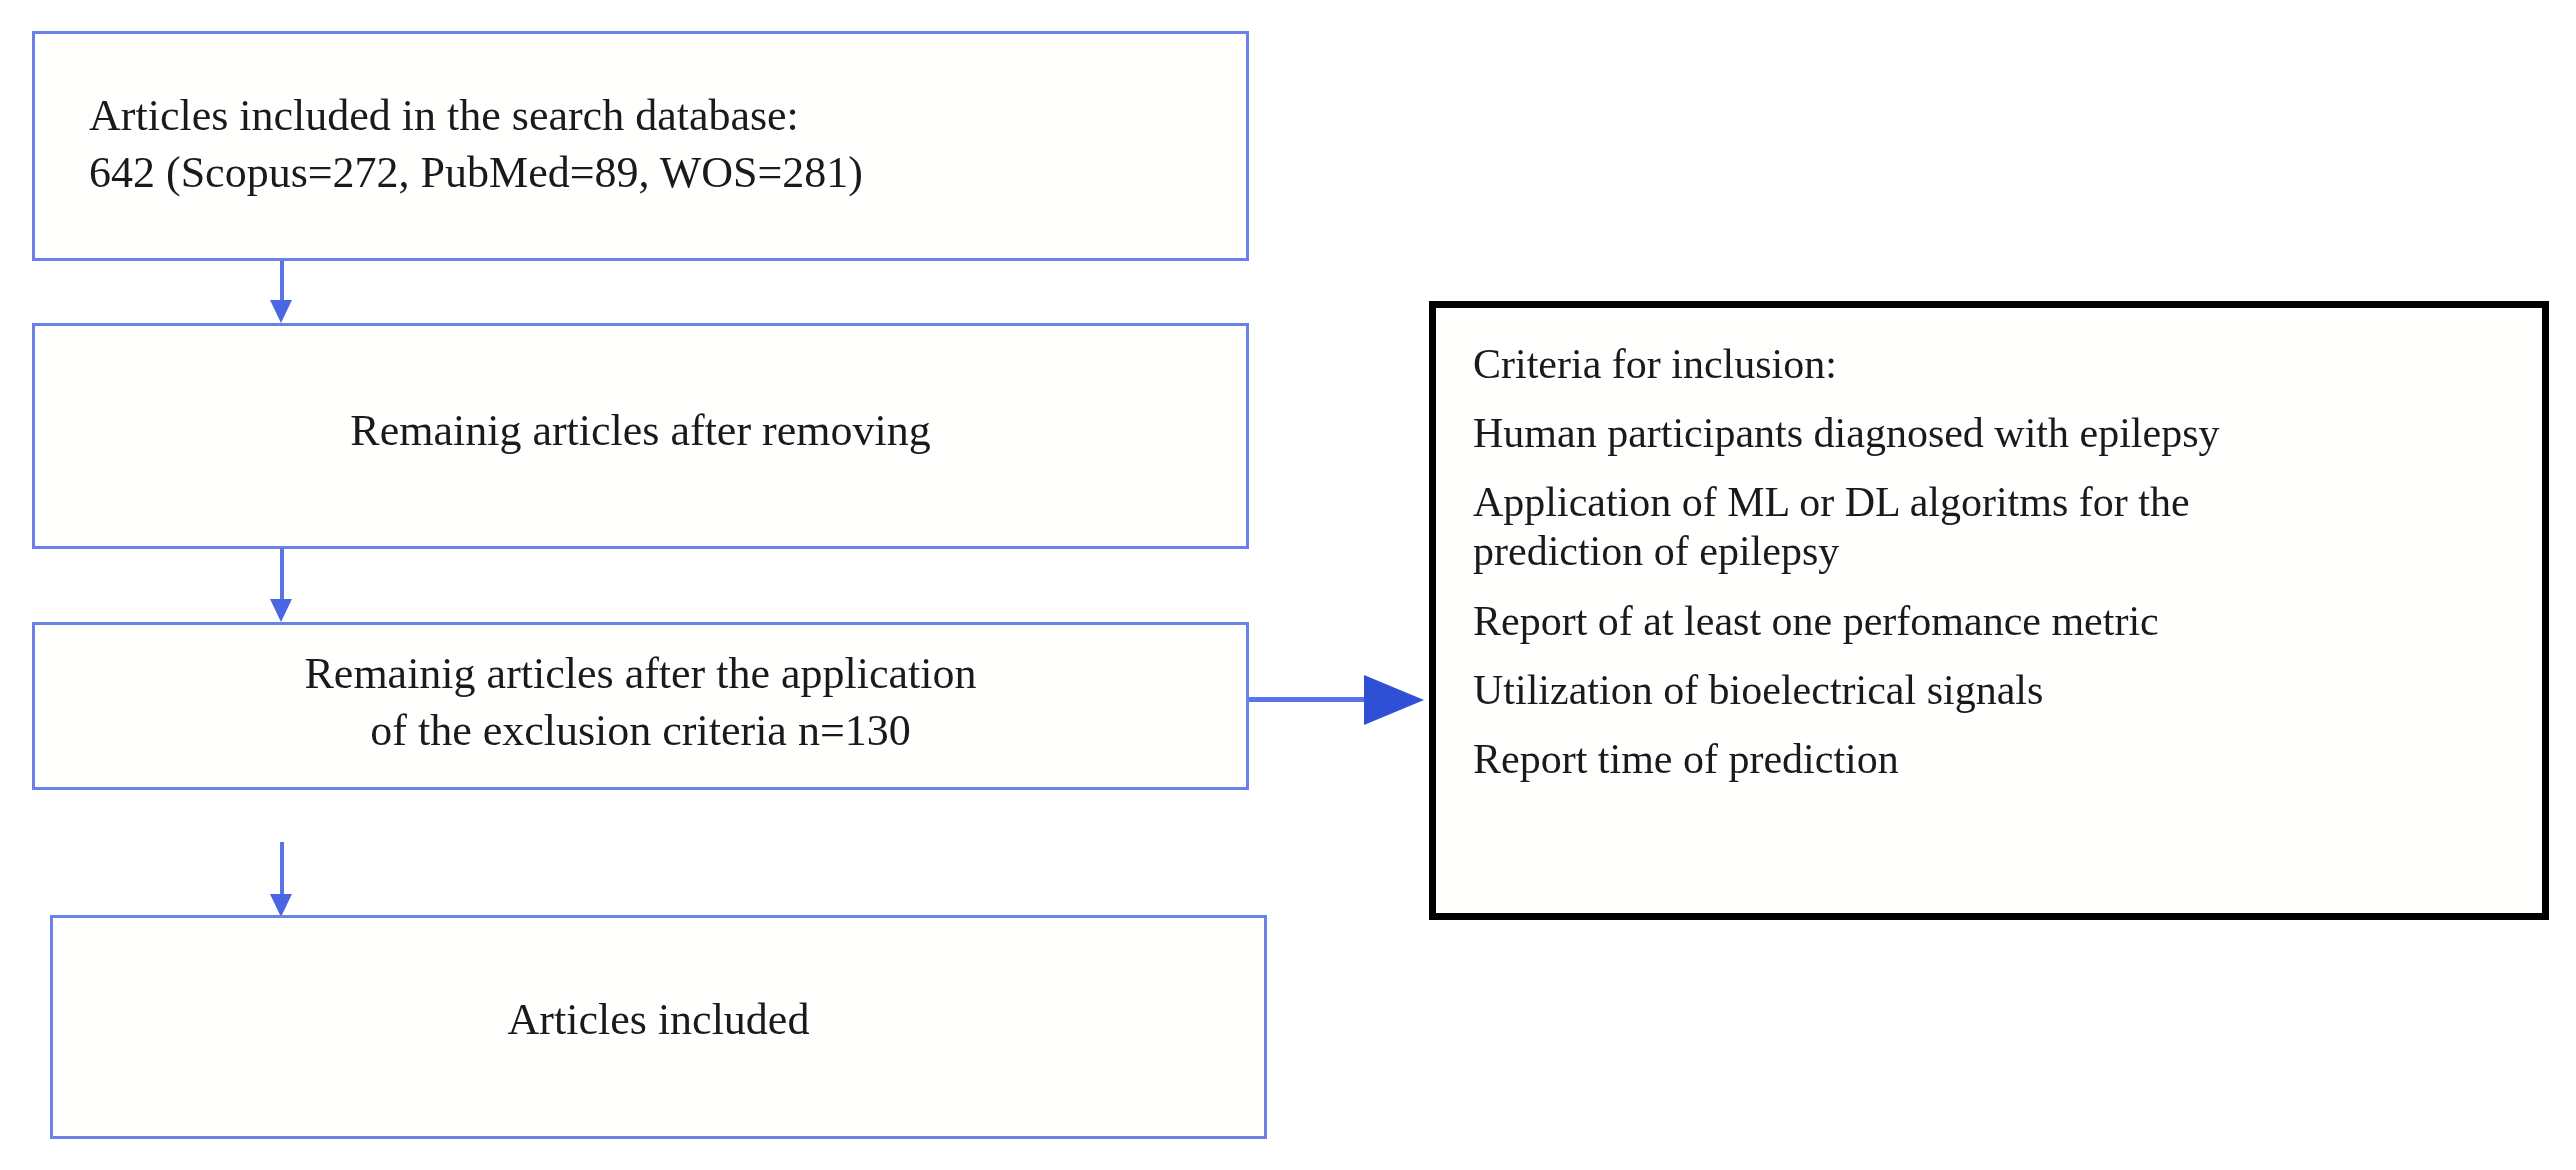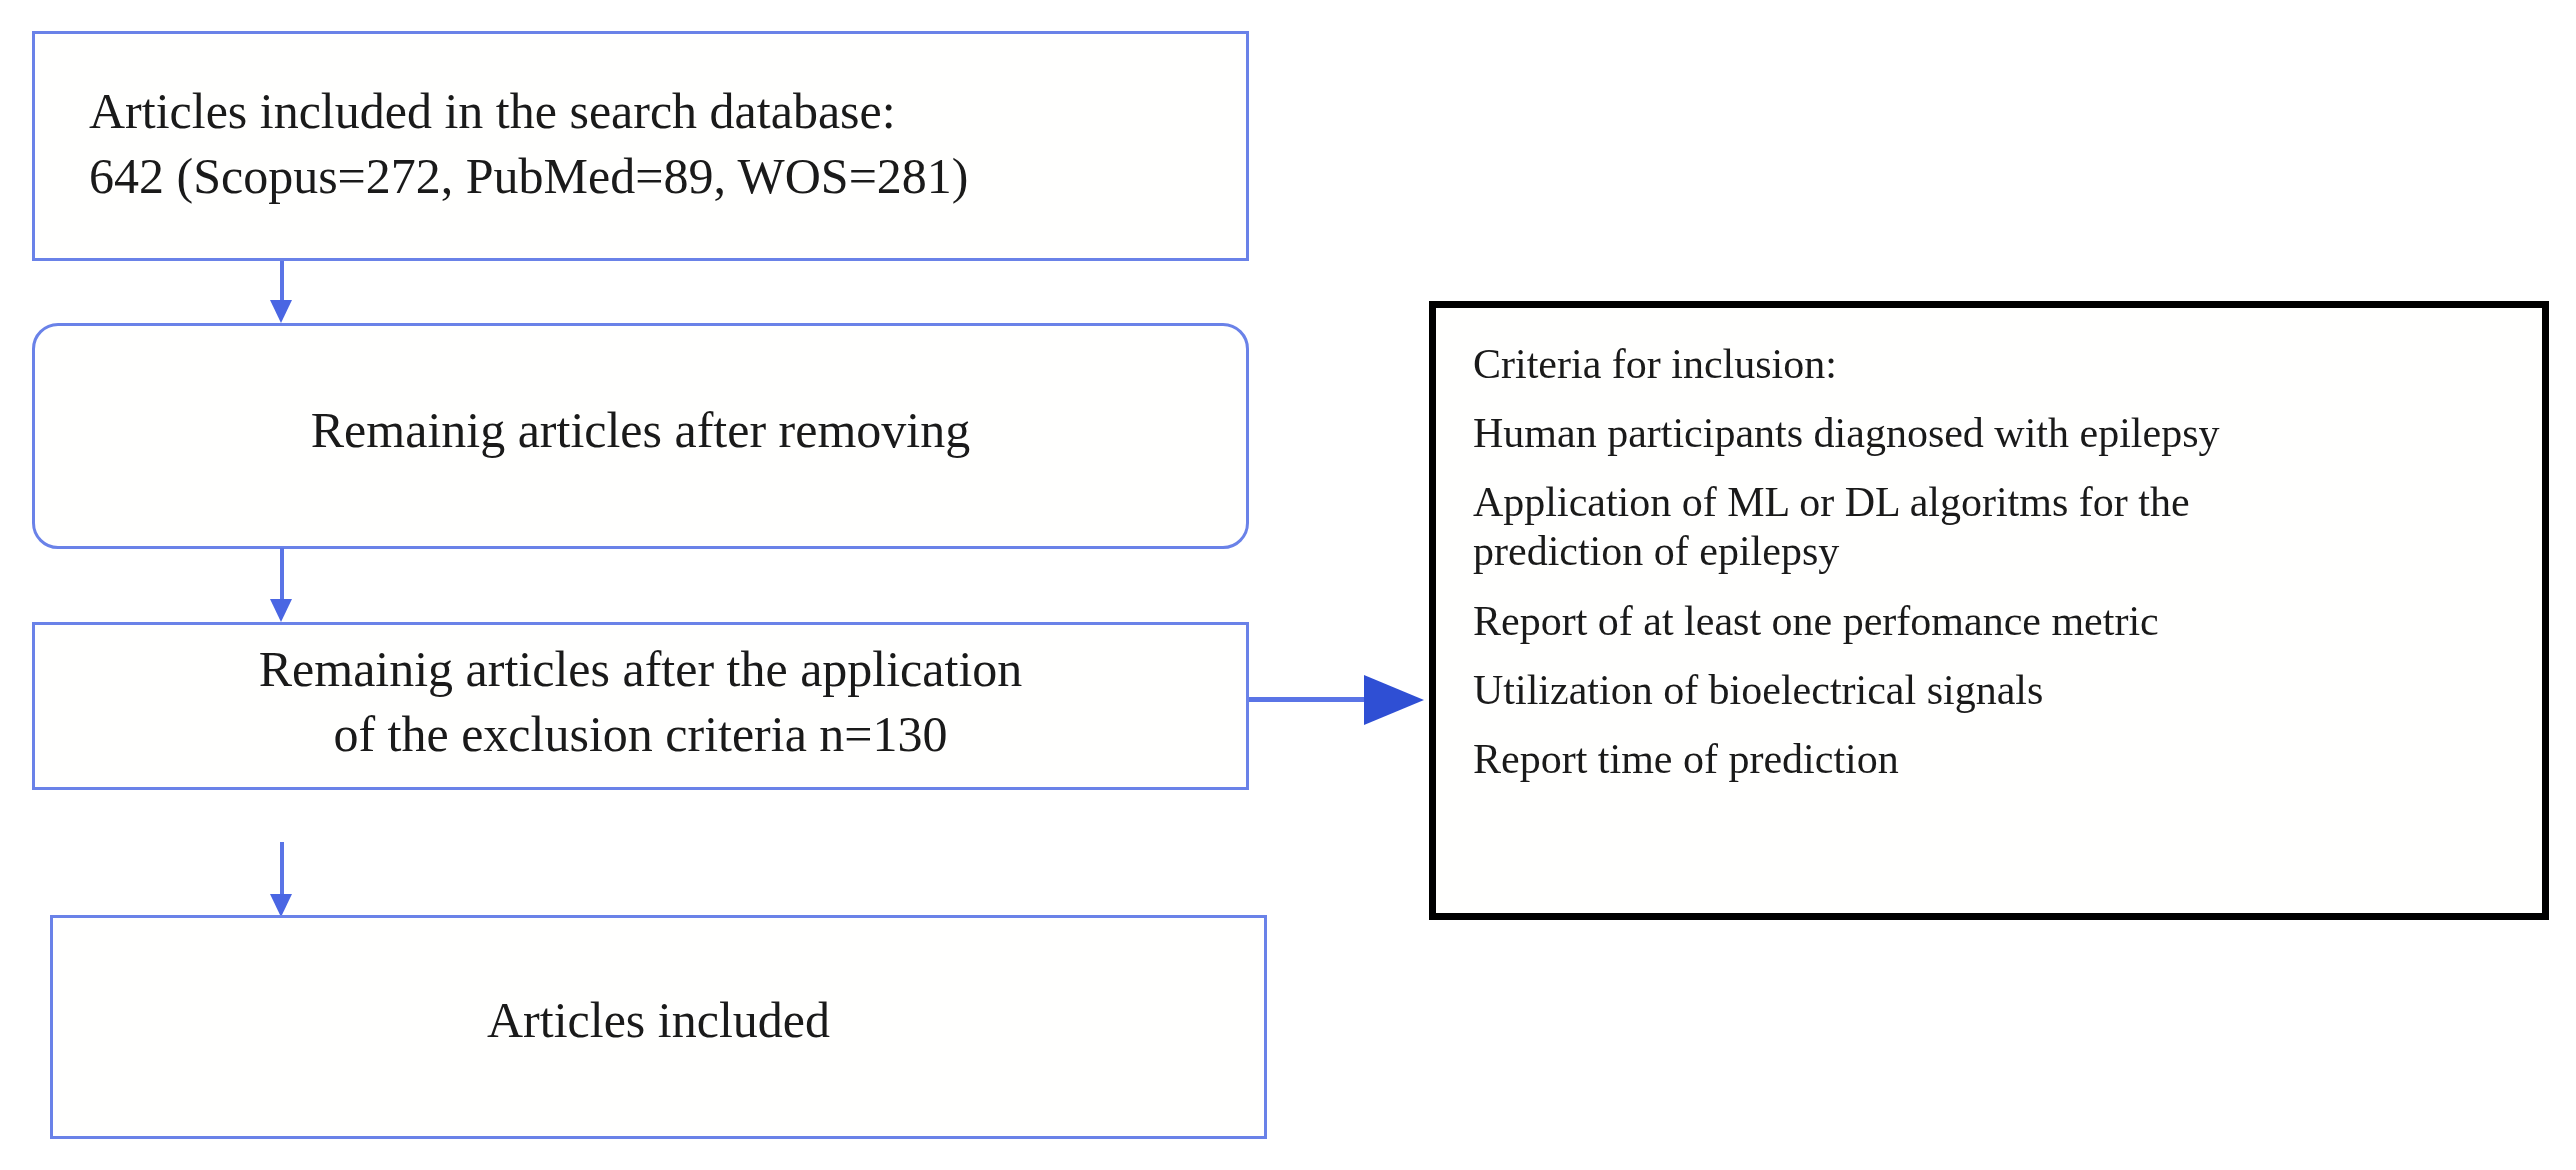--- a/index.html
+++ b/index.html
@@ -27,30 +27,30 @@
     position: absolute;
     box-sizing: border-box;
     background: #fffffe;
     border: 3.1px solid #6a82e8;
     display: flex;
     flex-direction: column;
     justify-content: center;
   }
 
   .flow-box .line {
-    font-size: 50px;
+    font-size: 44px;
     line-height: 1.30;
     white-space: pre;
   }
 
   .align-left  { align-items: flex-start; padding-left: 54px; text-align: left; }
   .align-center{ align-items: center; text-align: center; }
 
   #box-1 { left: 32px;  top: 31px;   width: 1217px; height: 230px; }
-  #box-2 { left: 32px;  top: 323px;  width: 1217px; height: 226px; border-radius: 26px; }
+  #box-2 { left: 32px;  top: 323px;  width: 1217px; height: 226px; }
   #box-3 { left: 32px;  top: 622px;  width: 1217px; height: 168px; }
   #box-4 { left: 32px;  top: 915px; width: 1217px; height: 224px; margin-left: 18px; }
 
   #box-1 .inner { margin-top: -4.6px; }
   #box-2 .inner { margin-top: -10.8px; }
   #box-3 .inner { margin-top: -7.7px; }
   #box-4 .inner { margin-top: -14px; }
 
   
   #criteria-panel {

